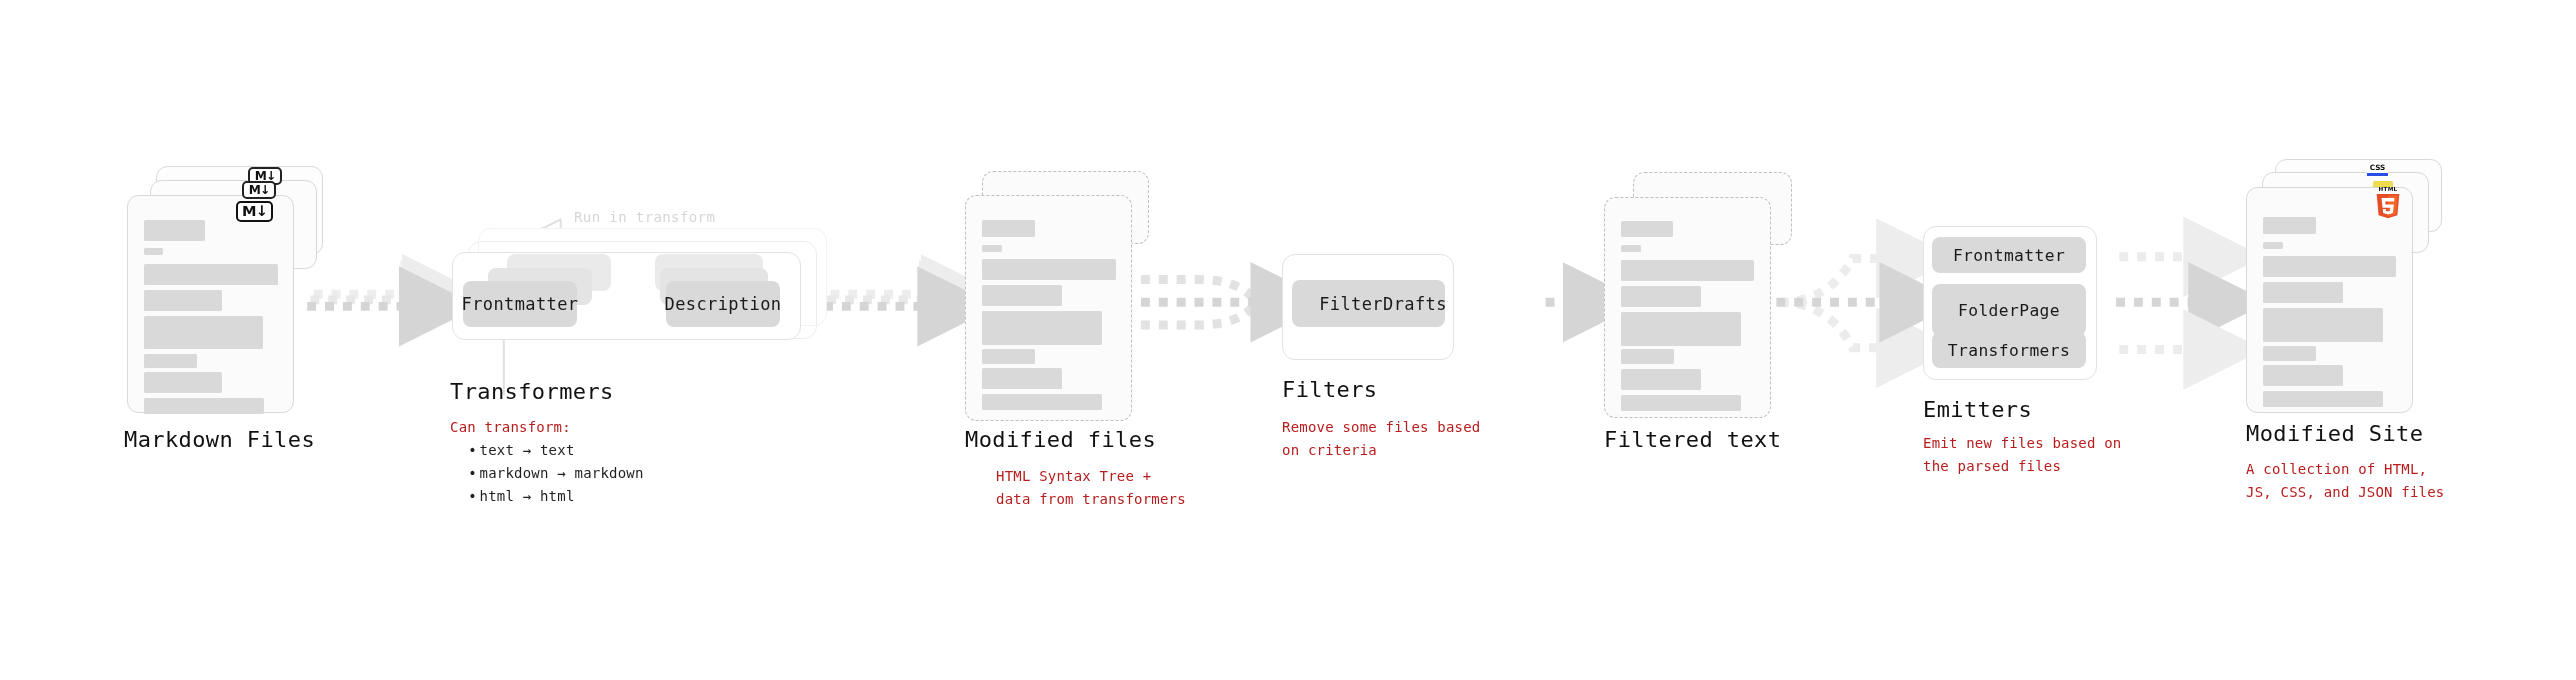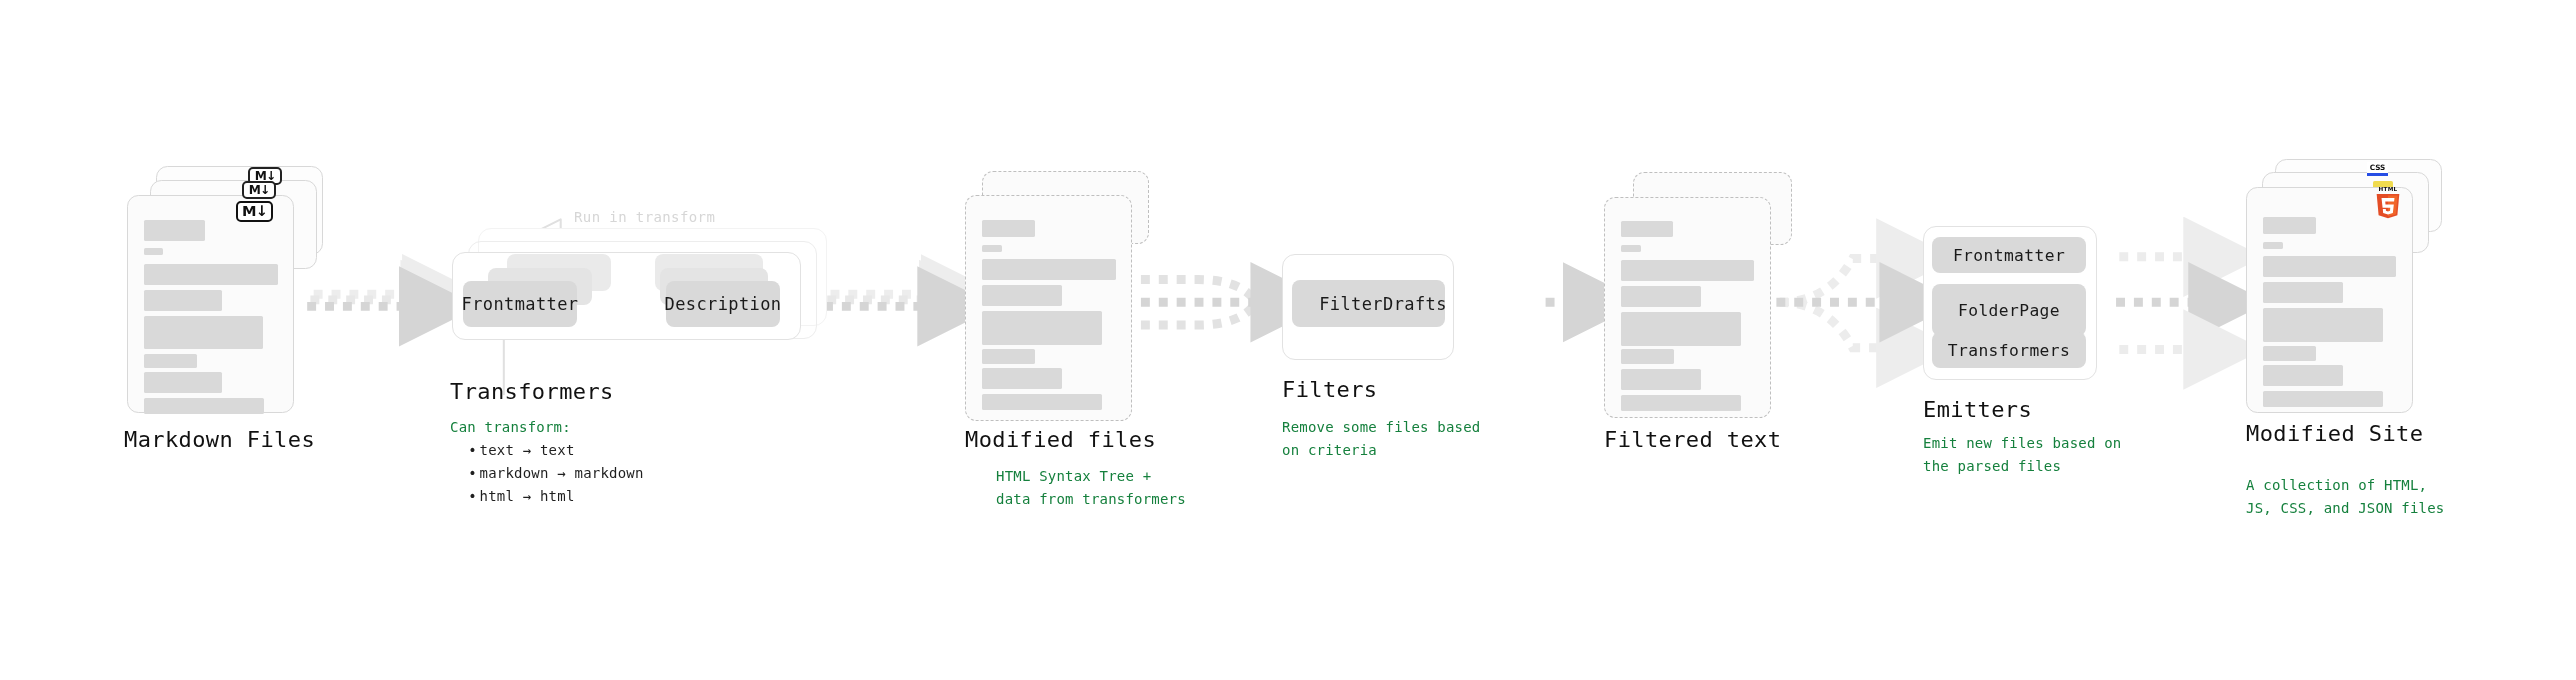--- a/index.html
+++ b/index.html
@@ -125,21 +125,21 @@
     position: absolute;
     font-size: 22px;
     color: #111;
     white-space: nowrap;
     letter-spacing: 0.4px;
   }
   .subtitle {
     position: absolute;
     font-size: 14px;
     line-height: 1.65;
-    color: #15803d;
+    color: #b91c1c;
     white-space: pre-line;
     letter-spacing: 0.2px;
   }
   .bullets {
     position: absolute;
     font-size: 14px;
     line-height: 1.65;
     color: #1f1f1f;
     letter-spacing: 0.2px;
   }
@@ -360,17 +360,17 @@
     <div class="html5-badge" style="left:2374px; top:185px; width:28px; height:34px;">
       <svg width="28" height="34" viewBox="0 0 34 42">
         <text x="17" y="8" font-family="DejaVu Sans, Liberation Sans, sans-serif" font-size="7" font-weight="700" fill="#111" text-anchor="middle" letter-spacing="0.4">HTML</text>
         <path d="M3 11 L31 11 L28.6 37.5 L17 41 L5.4 37.5 Z" fill="#e44d26"></path>
         <path d="M17 13 L28.9 13 L26.8 36.2 L17 39 Z" fill="#f16529"></path>
         <path d="M9 16 L25 16 L24.5 20.5 L13.6 20.5 L13.9 24 L24.2 24 L23 34.5 L17 36.3 L11 34.5 L10.6 29.5 L14.3 29.5 L14.5 31.8 L17 32.6 L19.5 31.8 L19.8 28 L10.3 28 Z" fill="#ffffff"></path>
       </svg>
     </div>
   </div>
   <div class="title" style="left:2246px; top:421px;">Modified Site</div>
-  <div class="subtitle" style="left:2246px; top:458px;margin-top:16px;">A collection of HTML,
+  <div class="subtitle" style="left:2246px; top:458px;">A collection of HTML,
 JS, CSS, and JSON files</div>
 
 </div>
 
 
 </body></html>

